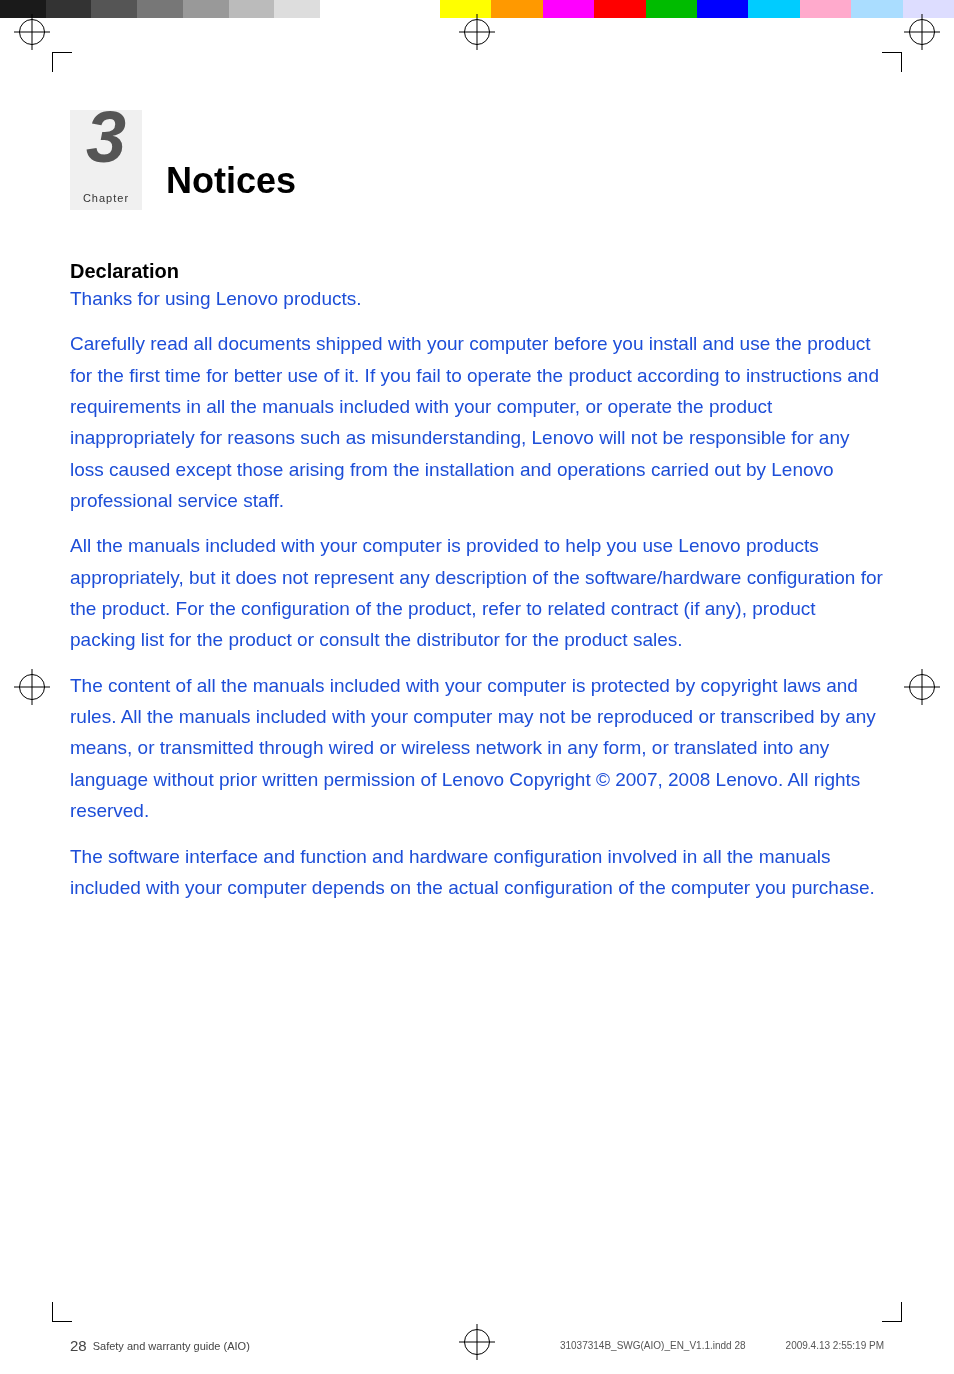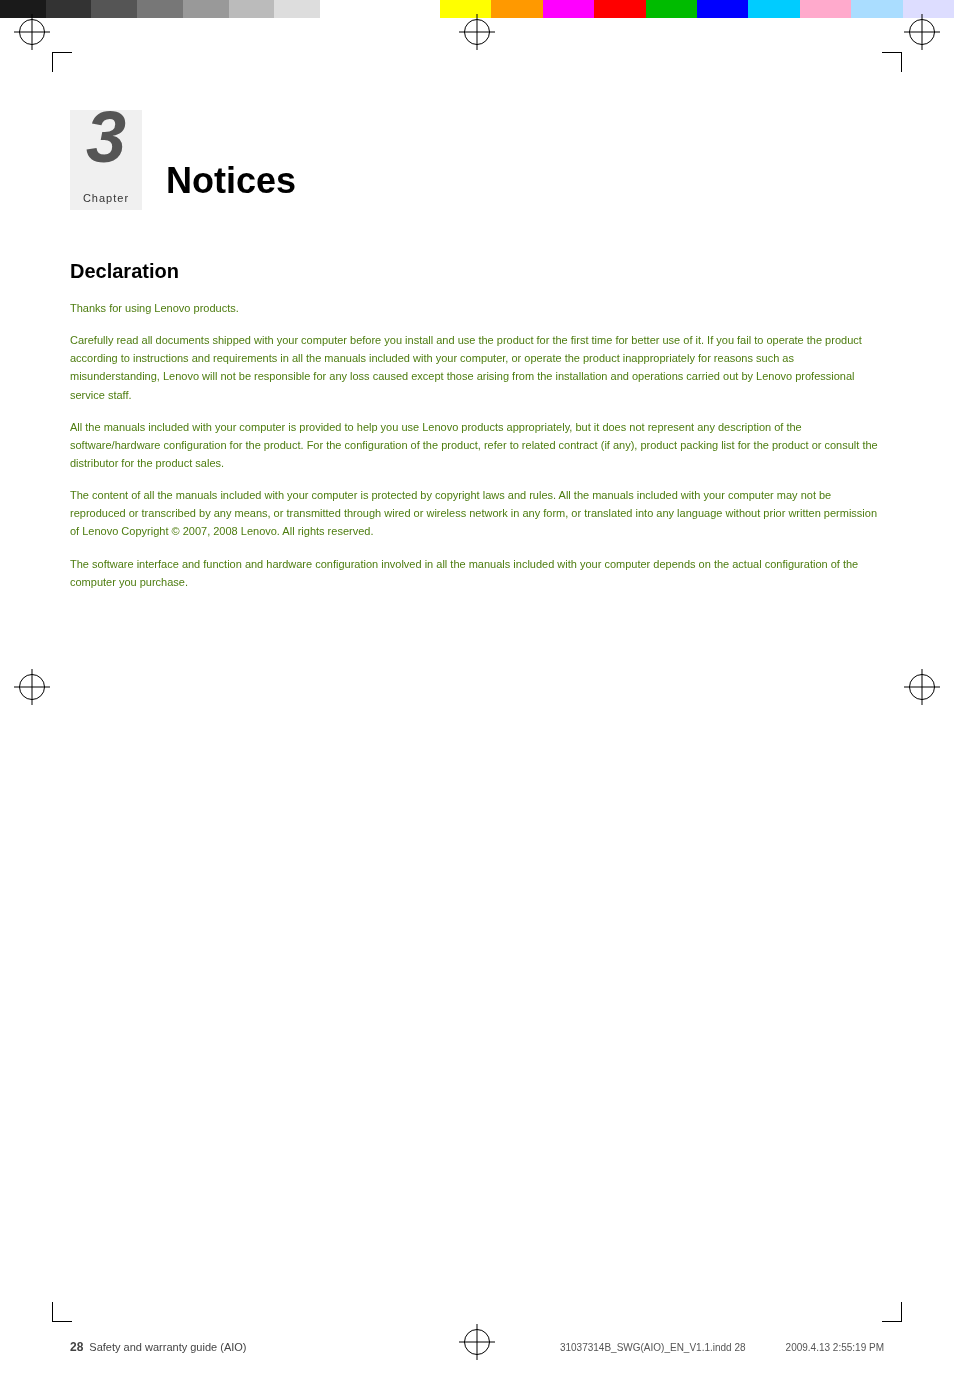--- a/index.html
+++ b/index.html
@@ -138,28 +138,27 @@
       color: #000;
       padding-bottom: 8px;
     }
 
     
     .section-title {
       font-size: 20px;
       font-weight: bold;
       color: #000;
       margin-top: 20px;
-      margin-bottom: 16px;
     }
 
     
     .body-text {
-      font-size: 11px;
+      font-size: 19px;
       line-height: 1.65;
-      color: #4d7c0f;
+      color: #1d4ed8;
       margin-bottom: 14px;
       text-align: left;
     }
 
     
     .page-footer {
       position: absolute;
       bottom: 20px;
       left: 70px;
       right: 70px;
@@ -259,20 +258,20 @@
     <p class="body-text">Carefully read all documents shipped with your computer before you install and use the product for the first time for better use of it. If you fail to operate the product according to instructions and requirements in all the manuals included with your computer, or operate the product inappropriately for reasons such as misunderstanding, Lenovo will not be responsible for any loss caused except those arising from the installation and operations carried out by Lenovo professional service staff.</p>
     <p class="body-text">All the manuals included with your computer is provided to help you use Lenovo products appropriately, but it does not represent any description of the software/hardware configuration for the product. For the configuration of the product, refer to related contract (if any), product packing list for the product or consult the distributor for the product sales.</p>
     <p class="body-text">The content of all the manuals included with your computer is protected by copyright laws and rules. All the manuals included with your computer may not be reproduced or transcribed by any means, or transmitted through wired or wireless network in any form, or translated into any language without prior written permission of Lenovo Copyright © 2007, 2008 Lenovo. All rights reserved.</p>
     <p class="body-text">The software interface and function and hardware configuration involved in all the manuals included with your computer depends on the actual configuration of the computer you purchase.</p>
   </div>
 
 </div>
 
 <div class="page-footer">
   <div class="page-number-footer">
-    <span style="font-weight:bold; font-size:12px;">28</span>
+    <span style="font-weight:normal; font-size:15px;">28</span>
     <span style="font-size:11px; color:#444;">Safety and warranty guide (AIO)</span>
   </div>
   <div style="display:flex; gap:40px;">
     <span class="footer-doc-info">31037314B_SWG(AIO)_EN_V1.1.indd   28</span>
     <span class="footer-date">2009.4.13   2:55:19 PM</span>
   </div>
 </div>
 
 </body></html>

